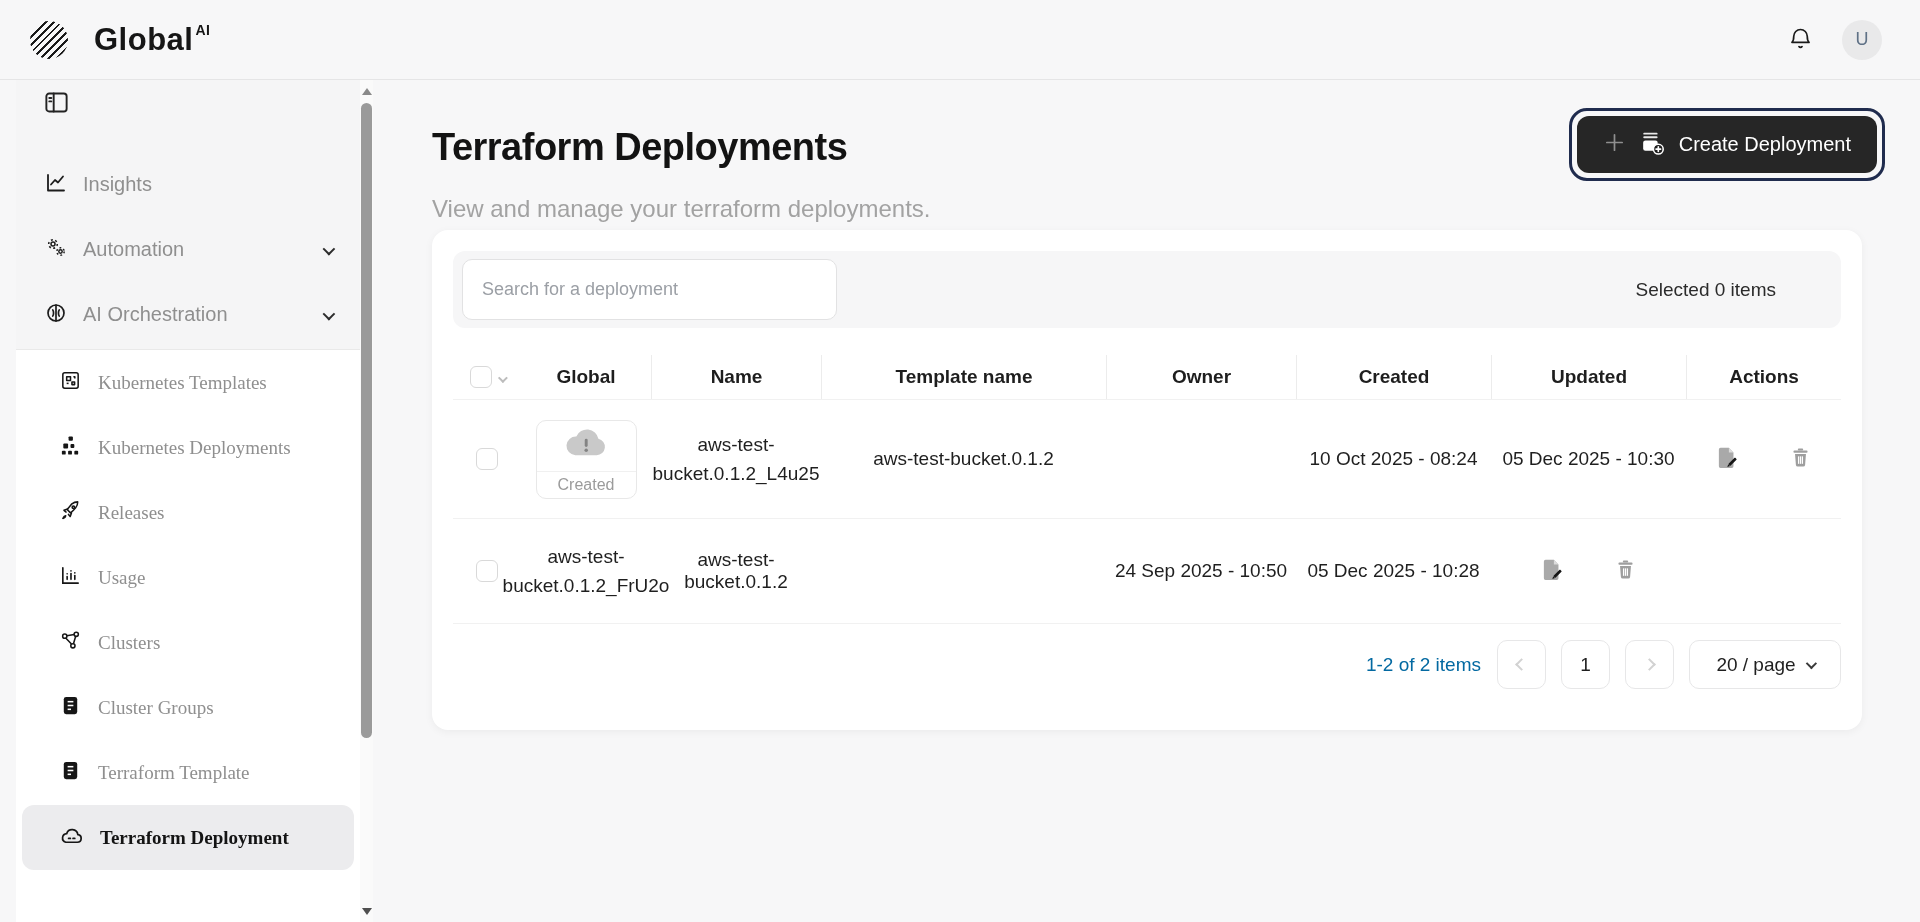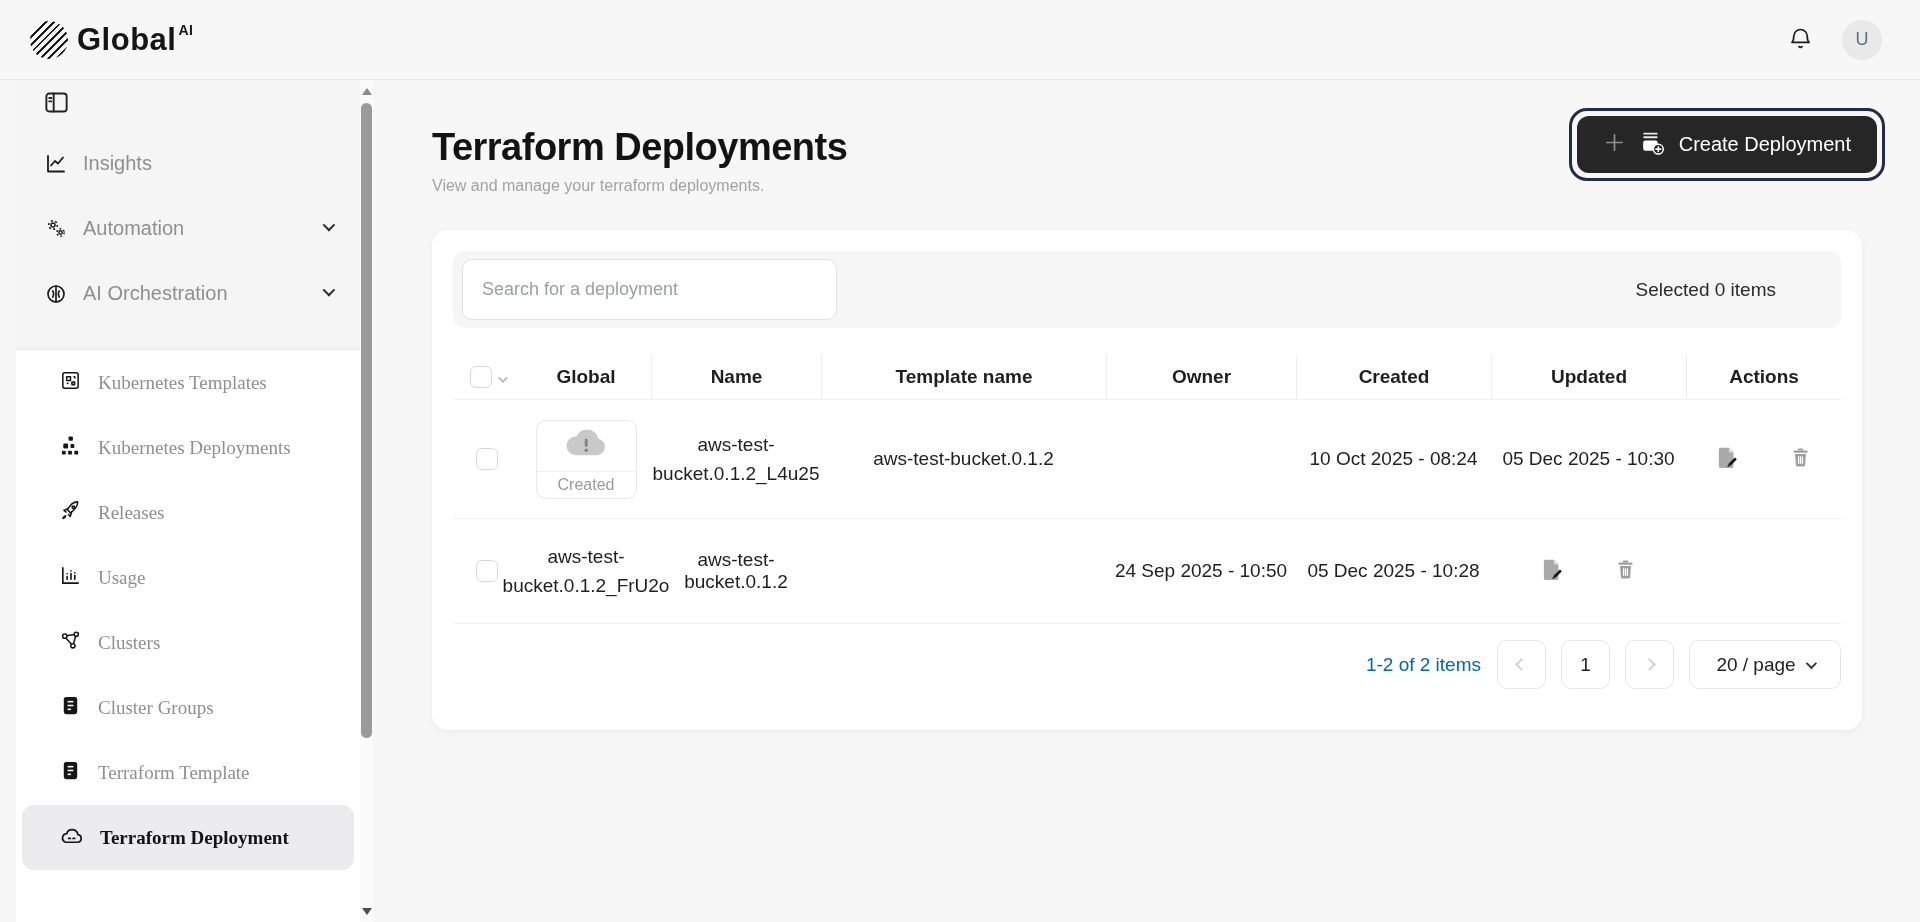--- a/index.html
+++ b/index.html
@@ -3,36 +3,36 @@
 <meta charset="utf-8">
 <style>
   * { margin:0; padding:0; box-sizing:border-box; }
   html,body { width:1920px; height:922px; overflow:hidden;
     font-family:"Liberation Sans", sans-serif; background:#f7f7f8; color:#1d1d1d; }
 
   
   .topbar { position:absolute; left:0; top:0; width:1920px; height:80px;
     background:#f7f7f8; border-bottom:1px solid #e5e5e6; display:flex;
     align-items:center; padding:0 38px 0 30px; z-index:10; }
-  .logo { display:flex; align-items:flex-start; gap:9px; }
+  .logo { display:flex; align-items:flex-start; gap:26px; }
   .logo-circle { width:38px; height:38px; border-radius:50%;
     background:repeating-linear-gradient(135deg,#1a1a1a 0 2px,#f7f7f8 2px 5.5px); }
   .logo-text { font-size:31px; font-weight:600; letter-spacing:.5px; color:#161616; line-height:38px; }
   .logo-sup { font-size:14px; font-weight:700; color:#161616; vertical-align:top; line-height:18px; margin-left:2px; }
   .topbar-right { margin-left:auto; display:flex; align-items:center; gap:28px; }
   .iconbtn { background:none; border:none; cursor:pointer; display:flex; }
   .avatar { width:40px; height:40px; border-radius:50%; background:#e9e9ea;
     display:flex; align-items:center; justify-content:center; font-size:18px; color:#5f7186; cursor:pointer; }
 
   
   .sidebar { position:absolute; left:16px; top:80px; width:344px; bottom:0;
     background:#f5f5f6; overflow:hidden; }
   .side-toggle { position:absolute; left:27px; top:9px; background:none; border:none; cursor:pointer; }
   .nav-top { position:absolute; left:0; top:72px; right:0; }
-  .nav-item { height:65px; display:flex; align-items:flex-start; gap:15px;
+  .nav-item { height:65px; display:flex; align-items:center; gap:15px;
     padding-left:28px; cursor:pointer; }
   .nav-item .lbl { font-size:20px; color:#8f8f8f; }
   .nav-item .chev-slot { margin-left:auto; margin-right:28px; }
   .white-section { position:absolute; left:0; right:0; top:269px; bottom:0;
     background:#ffffff; border-top:1px solid #e9e9e9; }
   .parent-row { height:64px; display:flex; align-items:center; gap:15px;
     padding-left:28px; border-bottom:1px solid #ededed; cursor:pointer; }
   .parent-row .lbl { font-size:20px; font-weight:700; color:#161616; }
   .parent-row .chev-slot { margin-left:auto; margin-right:28px; }
   .sub-item { height:65px; display:flex; align-items:center; gap:16px;
@@ -58,21 +58,21 @@
   .chev.down { transform:rotate(45deg) translateY(-2px); }
   .chev.up { transform:rotate(-135deg) translateY(-2px); }
   .chev.small { width:7px; height:7px; border-color:#bdbdbd; }
   .chev.left { transform:rotate(135deg); border-color:#d2d2d2; }
   .chev.right { transform:rotate(-45deg); border-color:#d2d2d2; }
 
   
   .main { position:absolute; left:373px; top:80px; right:0; bottom:0; background:#f7f7f8; }
   .page-header { position:absolute; left:59px; top:46px; }
   .page-title { font-size:38px; font-weight:800; letter-spacing:-.5px; color:#131313; }
-  .page-subtitle { margin-top:8px; font-size:16px; color:#a2a2a2; }
+  .page-subtitle { margin-top:26px; font-size:24px; color:#a2a2a2; }
 
   .create-ring { position:absolute; top:28px; right:35px; border:3px solid #202c4e;
     border-radius:18px; padding:5px; }
   .create-btn { height:57px; background:#262626; border:none; border-radius:12px;
     color:#fff; font-size:20px; font-family:inherit; display:flex; align-items:center;
     gap:13px; padding:0 26px; cursor:pointer; }
 
   .card { position:absolute; left:59px; top:150px; width:1430px; height:500px;
     background:#ffffff; border-radius:16px; box-shadow:0 2px 8px rgba(0,0,0,.05);
     padding:21px; }

